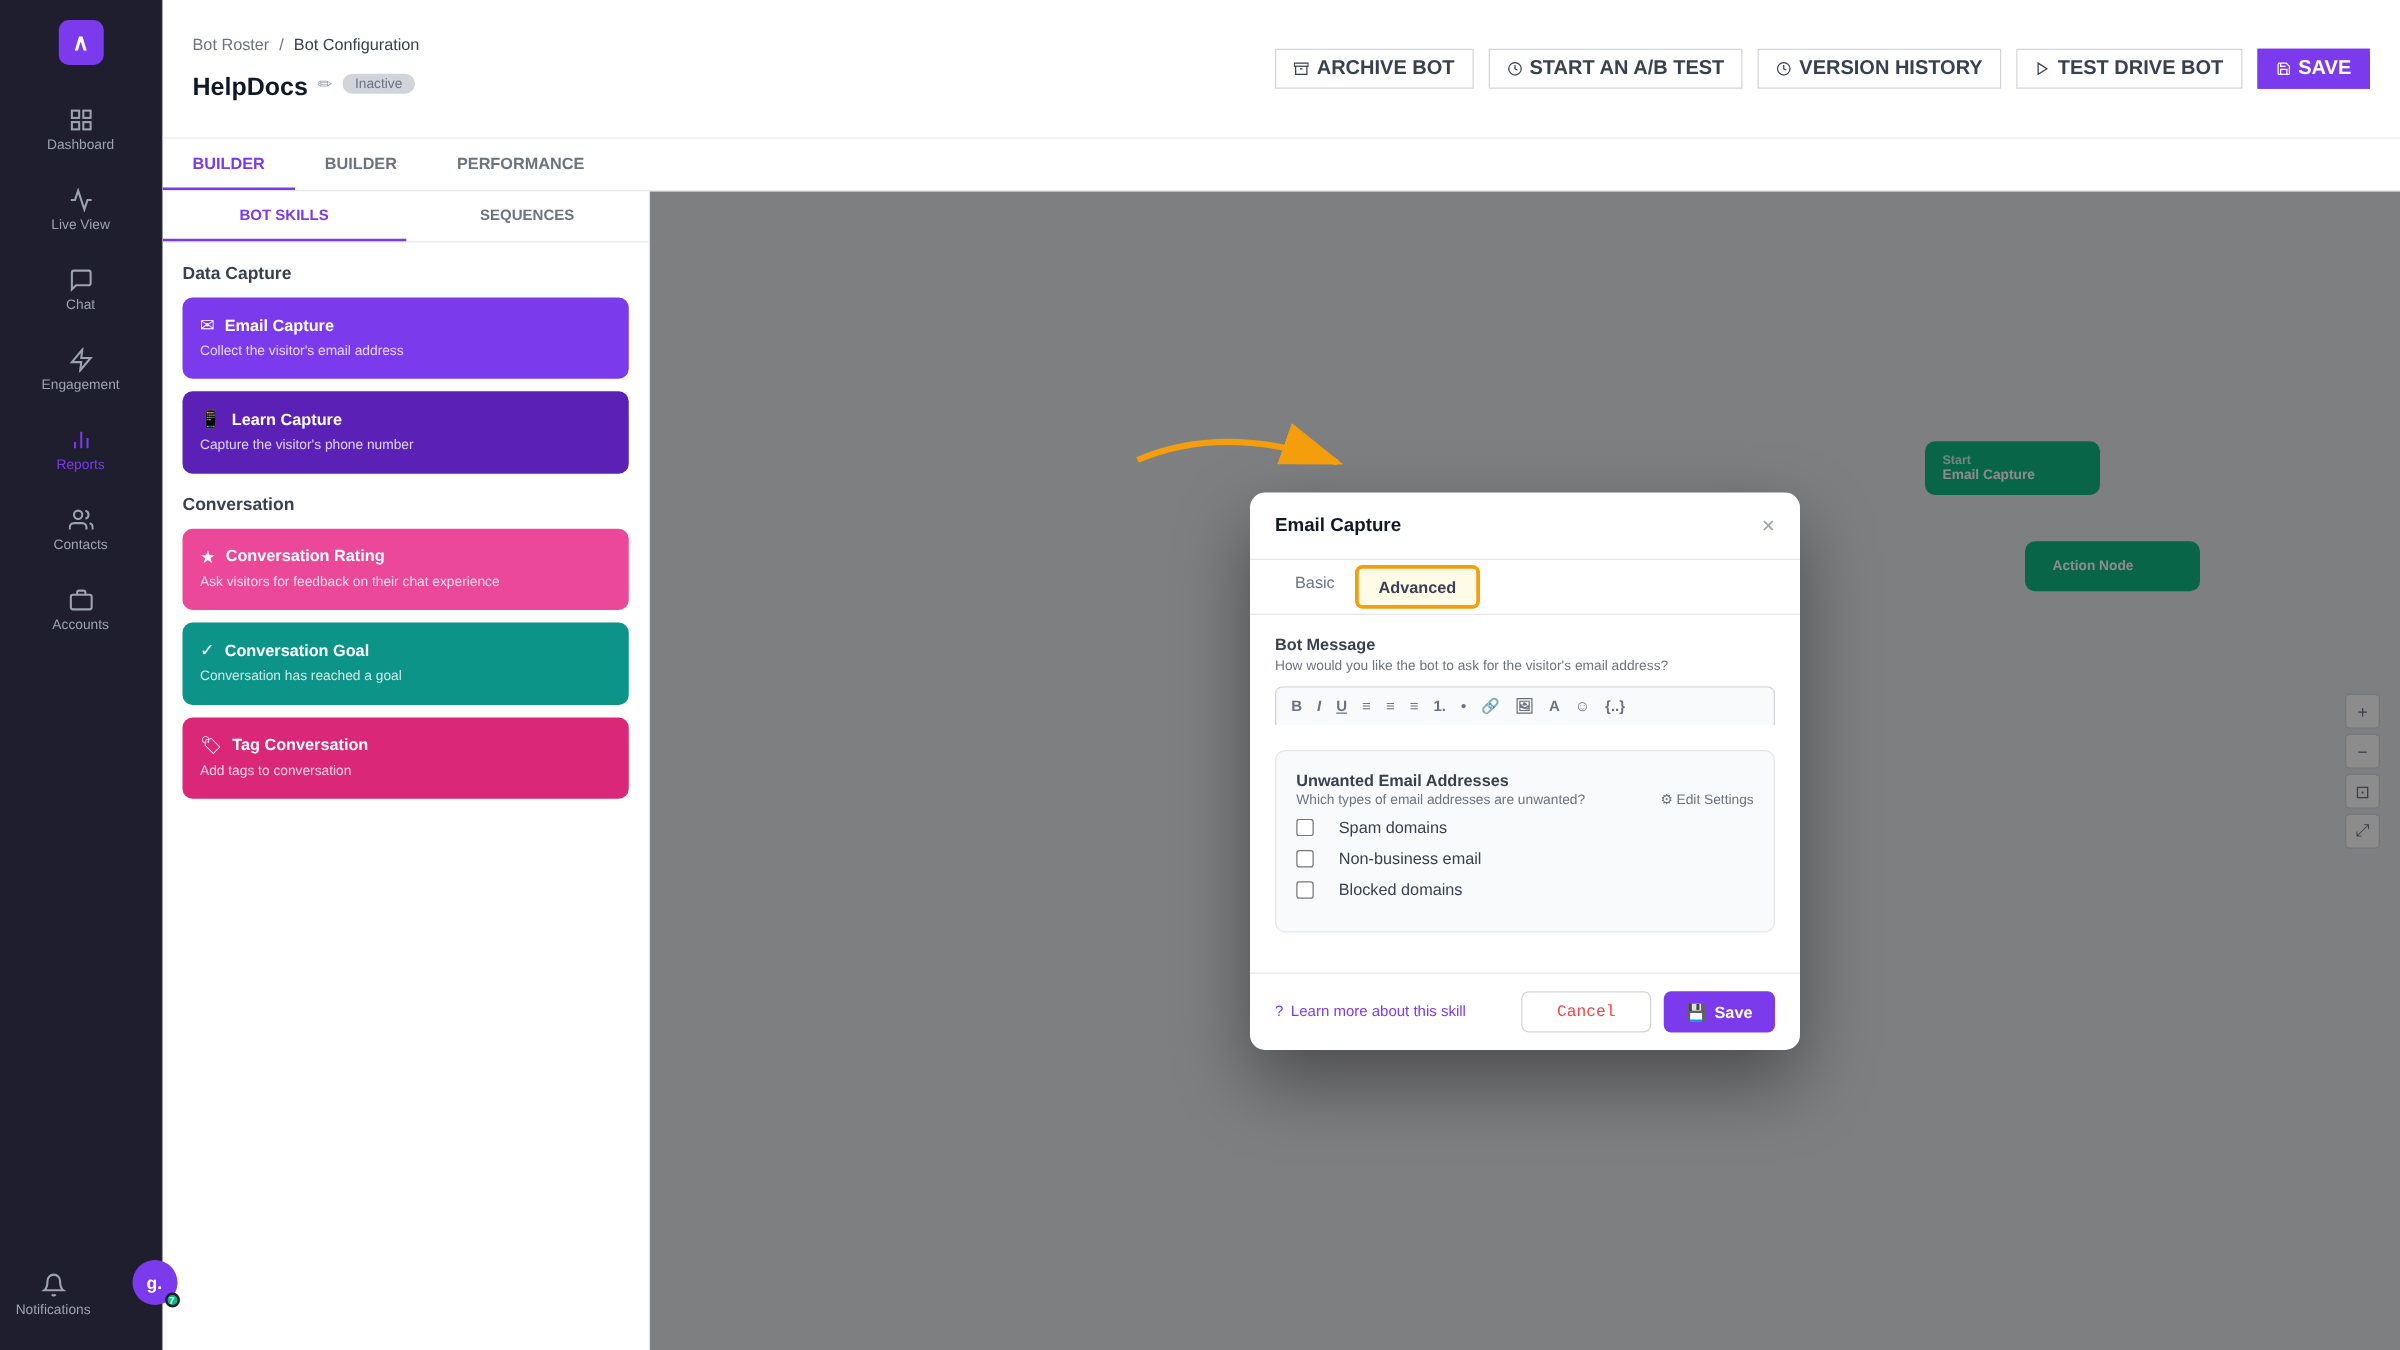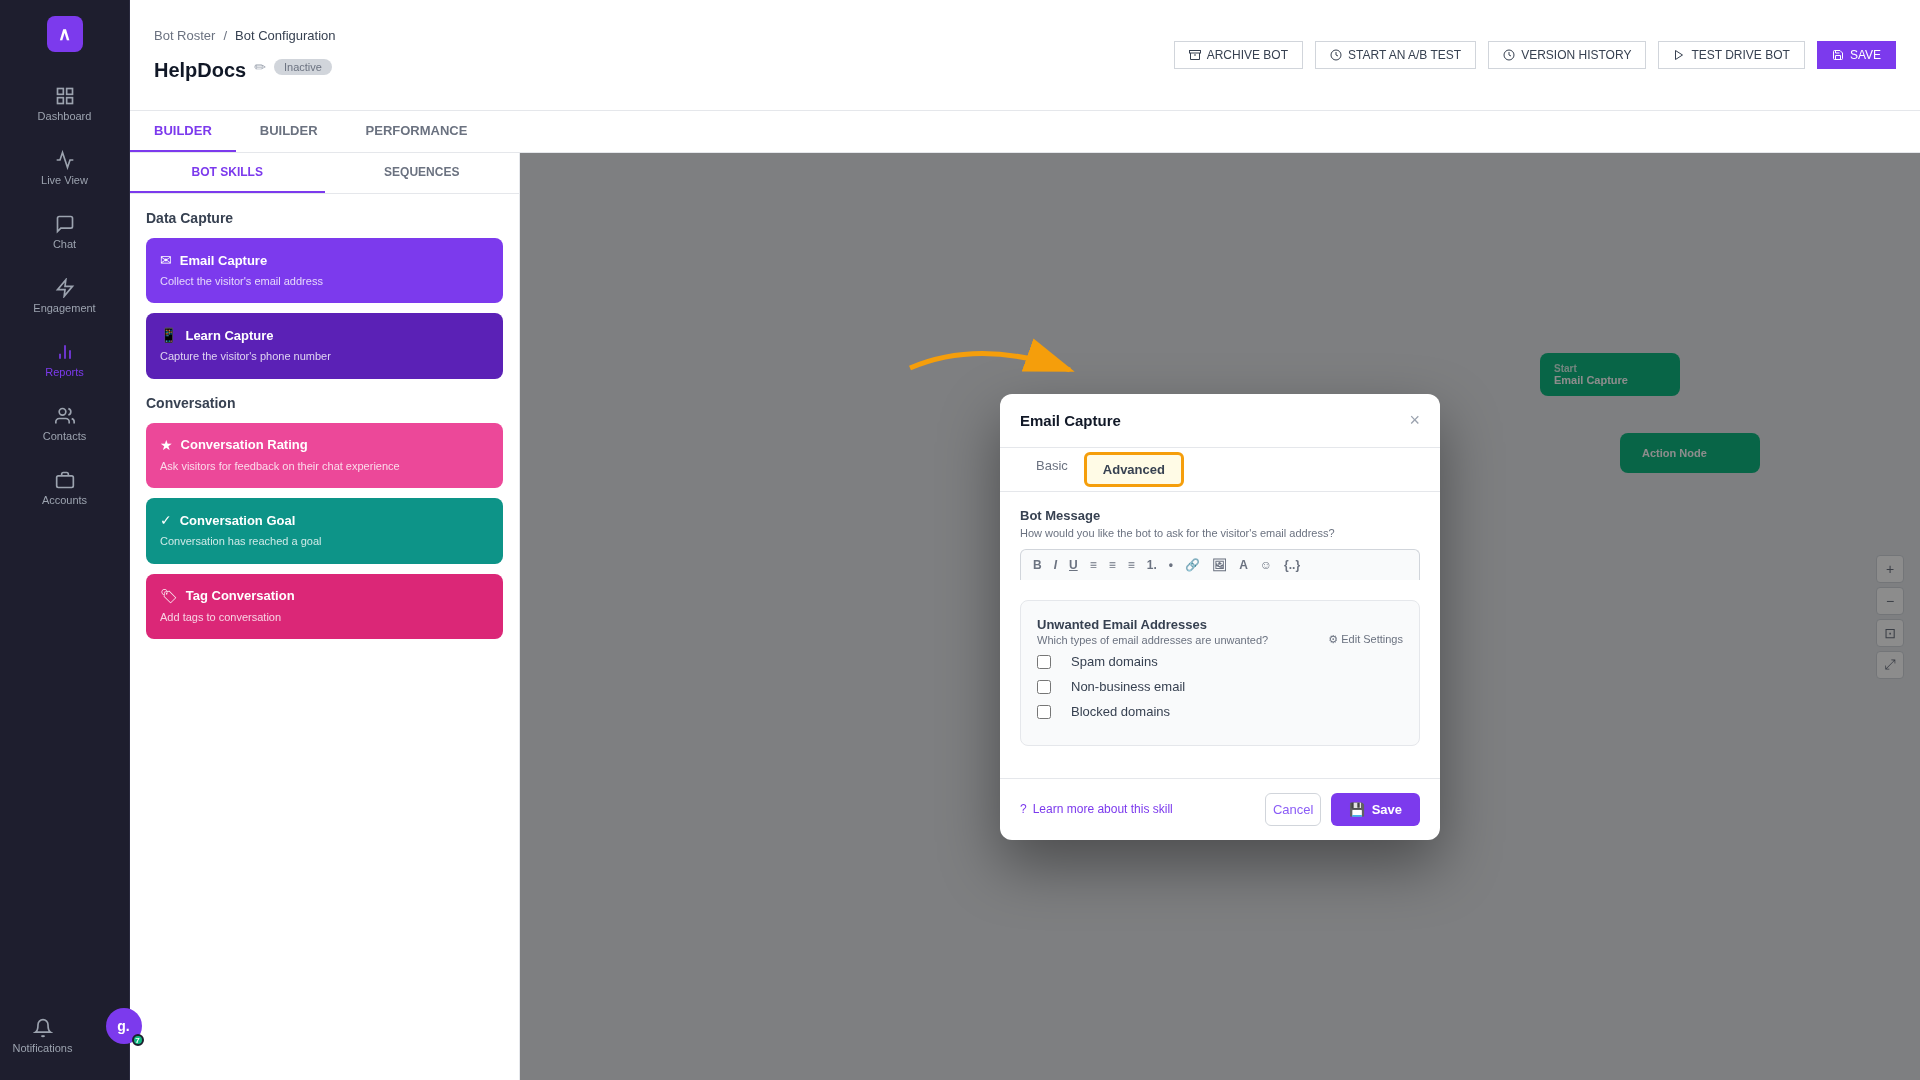--- a/index.html
+++ b/index.html
@@ -48,21 +48,21 @@
       border-bottom: 1px solid #e5e7eb;
       flex-shrink: 0;
     }
     .breadcrumb { display: flex; align-items: center; gap: 8px; font-size: 13px; color: #6b7280; }
     .breadcrumb-current { color: #374151; font-weight: 500; }
     .page-title-row { display: flex; align-items: flex-start; gap: 8px; margin-top: 16px; }
     .page-title { font-size: 20px; font-weight: 700; color: #111827; }
     .edit-icon { color: #9ca3af; cursor: pointer; font-size: 14px; }
     .status-badge { background: #d1d5db; color: #6b7280; padding: 2px 10px; border-radius: 12px; font-size: 11px; font-weight: 500; }
     .topbar-actions { display: flex; align-items: center; gap: 12px; }
-    .topbar-btn { display: flex; align-items: center; gap: 6px; padding: 6px 14px; border-radius: 0; font-size: 12px; font-weight: 400; cursor: pointer; border: 1px solid #d1d5db; background: white; color: #374151; }
+    .topbar-btn { display: flex; align-items: center; gap: 6px; padding: 6px 14px; border-radius: 0; font-size: 16px; font-weight: 700; cursor: pointer; border: 1px solid #d1d5db; background: white; color: #374151; }
     .topbar-btn.primary { background: #7c3aed; color: white; border-color: #7c3aed; }
 
     
     .tabs { background: white; display: flex; gap: 0; border-bottom: 1px solid #e5e7eb; flex-shrink: 0; }
     .tab { padding: 12px 24px; font-size: 13px; font-weight: 600; color: #6b7280; cursor: pointer; border-bottom: 2px solid transparent; }
     .tab.active { color: #7c3aed; border-bottom-color: #7c3aed; }
 
     
     .builder-area { display: flex; flex: 1; overflow: hidden; }
 
@@ -171,21 +171,21 @@
     .checkbox-item input[type="checkbox"] { width: 14px; height: 14px; accent-color: #7c3aed; cursor: pointer; }
     .checkbox-label { font-size: 13px; color: #374151; }
 
     .modal-footer {
       display: flex; align-items: center; justify-content: space-between;
       padding: 14px 20px;
       border-top: 1px solid #e5e7eb;
     }
     .learn-more { display: flex; align-items: center; gap: 6px; font-size: 12px; color: #7c3aed; cursor: pointer; text-decoration: none; }
     .footer-actions { display: flex; gap: 10px; }
-    .btn-cancel { padding: 8px 7px; border: 1px solid #d1d5db; border-radius: 6px; font-size: 13px; font-weight: 500; color: #8b5cf6; cursor: pointer; background: white; }
+    .btn-cancel { padding: 8px 28px; border: 1px solid #d1d5db; border-radius: 6px; font-size: 13px; font-weight: 500; color: #ef4444; cursor: pointer; background: white; font-family: Liberation Mono, monospace; }
     .btn-save { padding: 8px 18px; border-radius: 6px; font-size: 13px; font-weight: 600; color: white; cursor: pointer; background: #7c3aed; border: none; display: flex; align-items: center; gap: 6px; }
 
     
     .canvas-node {
       position: absolute;
       border-radius: 8px;
       padding: 10px 14px;
       font-size: 12px;
       font-weight: 600;
       color: white;

